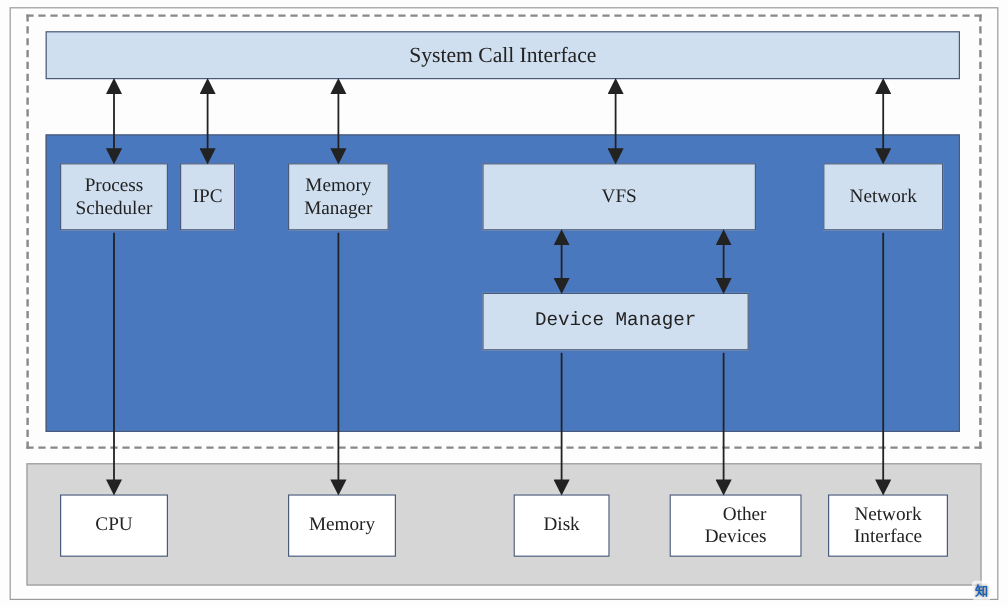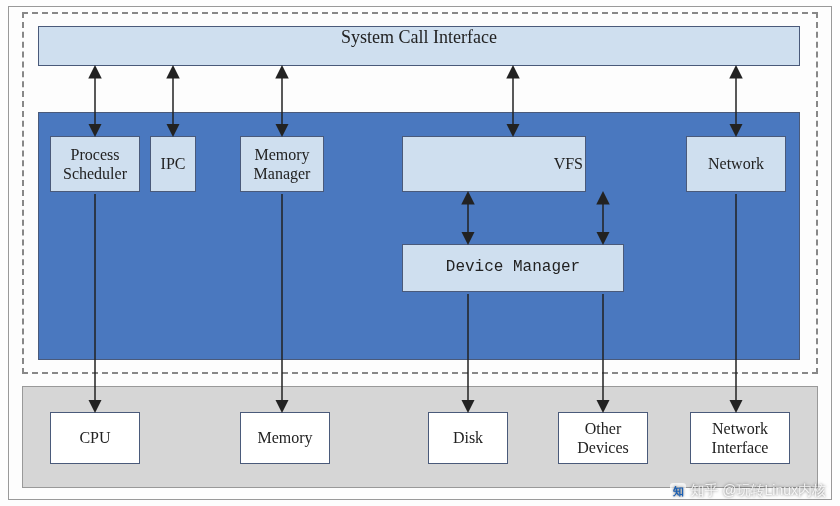--- a/index.html
+++ b/index.html
@@ -29,20 +29,21 @@
     }
     .sci-box {
       position: absolute;
       left: 38px;
       top: 26px;
       width: 762px;
       height: 40px;
       background: #cfdfef;
       border: 1.5px solid #4a5a7a;
       display: flex;
+      align-items: center;
       justify-content: center;
       font-size: 18px;
       color: #222;
     }
     .kernel-bg {
       position: absolute;
       left: 38px;
       top: 112px;
       width: 762px;
       height: 248px;
@@ -131,42 +132,42 @@
 
 <div class="sub-box" style="left:50px; top:136px; width:90px; height:56px;align-items:center;">
   <span>Process<br>Scheduler</span>
 </div>
 <div class="sub-box" style="left:150px; top:136px; width:46px; height:56px;text-align:right;">
   <span>IPC</span>
 </div>
 <div class="sub-box" style="left:240px; top:136px; width:84px; height:56px;">
   <span>Memory<br>Manager</span>
 </div>
-<div class="sub-box" style="left:402px; top:136px; width:184px; height:56px;justify-content:flex-end;">
+<div class="sub-box" style="left:402px; top:136px; width:228px; height:56px;">
   <span>VFS</span>
 </div>
 <div class="sub-box" style="left:686px; top:136px; width:100px; height:56px;">
   <span>Network</span>
 </div>
 <div class="sub-box" style="left:402px; top:244px; width:222px; height:48px;font-family:Liberation Mono, monospace;">
   <span>Device Manager</span>
 </div>
 
 <div class="hw-container"></div>
 
 <div class="hw-box" style="left:50px; top:412px; width:90px; height:52px;text-align:right;">
   <span>CPU</span>
 </div>
 <div class="hw-box" style="left:240px; top:412px; width:90px; height:52px;">
   <span>Memory</span>
 </div>
 <div class="hw-box" style="left:428px; top:412px; width:80px; height:52px;">
   <span>Disk</span>
 </div>
-<div class="hw-box" style="left:558px; top:412px; width:90px; height:52px;">
+<div class="hw-box" style="left:558px; top:412px; width:110px; height:52px;text-align:right;">
   <span>Other<br>Devices</span>
 </div>
 <div class="hw-box" style="left:690px; top:412px; width:100px; height:52px;">
   <span>Network<br>Interface</span>
 </div>
 
 <svg class="connectors">
   <defs>
     <marker id="arrow-end" markerWidth="9" markerHeight="9" refX="7" refY="4.5" orient="auto">
       <path d="M0,0 L9,4.5 L0,9 Z" fill="#222"></path>
@@ -187,14 +188,13 @@
 
   <line x1="95" y1="194" x2="95" y2="410" stroke="#222" stroke-width="1.5" marker-end="url(#arrow-end)"></line>
   <line x1="282" y1="194" x2="282" y2="410" stroke="#222" stroke-width="1.5" marker-end="url(#arrow-end)"></line>
   <line x1="468" y1="294" x2="468" y2="410" stroke="#222" stroke-width="1.5" marker-end="url(#arrow-end)"></line>
   <line x1="603" y1="294" x2="603" y2="410" stroke="#222" stroke-width="1.5" marker-end="url(#arrow-end)"></line>
   <line x1="736" y1="194" x2="736" y2="410" stroke="#222" stroke-width="1.5" marker-end="url(#arrow-end)"></line>
 </svg>
 
 <div class="watermark">
   <span class="watermark-icon">知</span>
-  <span>知乎 @玩转Linux内核</span>
 </div>
 
 </body></html>

